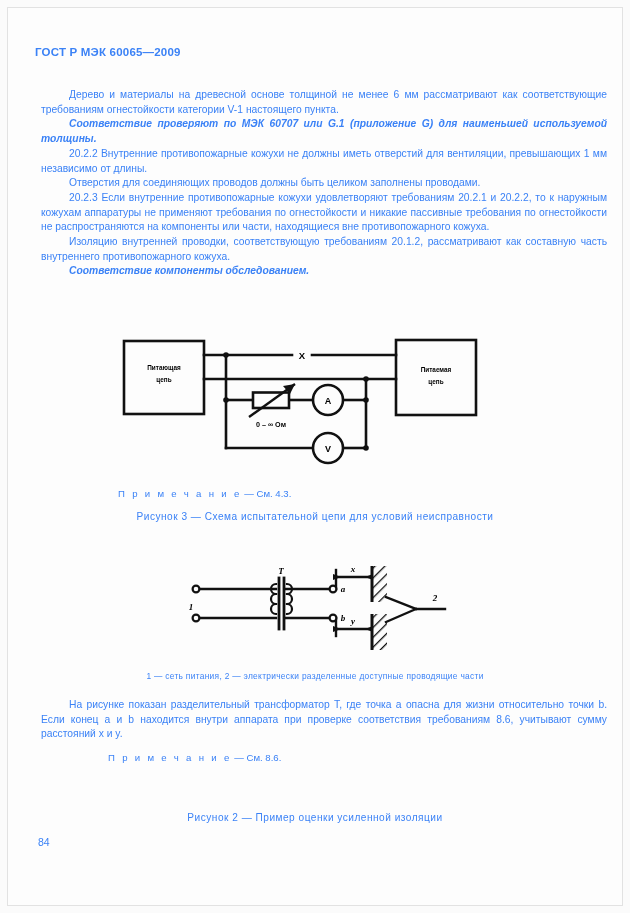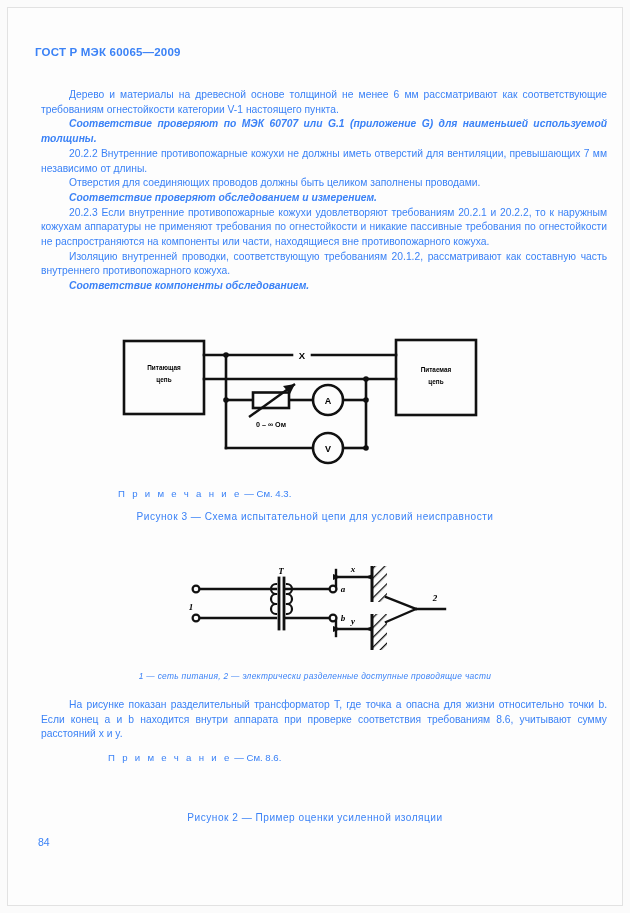--- a/index.html
+++ b/index.html
@@ -78,21 +78,20 @@
     width: 100%;
     left: 0;
     letter-spacing: 0.5px;
   }
   .figlegend {
     position: absolute;
     font-size: 8.4px;
     text-align: center;
     width: 100%;
     left: 0;
-    font-style: italic;
     letter-spacing: 0.3px;
   }
   .pgnum {
     position: absolute;
     left: 30px;
     top: 828px;
     font-size: 10.5px;
   }
   svg { display: block; }
   .fig1wrap { position: absolute; left: 0; top: 320px; width: 630px; }
@@ -133,23 +132,22 @@
 <body>
 
 <div id="page">
   <div id="sheet">
 
     <div class="hdr">ГОСТ Р МЭК 60065—2009</div>
 
     <div class="body-block">
       <p class="para">Дерево и материалы на древесной основе  толщиной  не менее 6 мм  рассматривают  как  соответствующие требованиям огнестойкости категории V-1 настоящего пункта.</p>
       <p class="para ital">Соответствие проверяют по МЭК 60707 или G.1 (приложение G) для наименьшей используемой толщины.</p>
-      <p class="para">20.2.2 Внутренние противопожарные кожухи не должны иметь отверстий для вентиляции, превышающих 7 мм независимо от длины.</p>
+      <p class="para">20.2.2 Внутренние противопожарные кожухи не должны иметь отверстий для вентиляции, превышающих 1 мм независимо от длины.</p>
       <p class="para">Отверстия для соединяющих проводов должны быть целиком заполнены проводами.</p>
-      <p class="para ital">Соответствие проверяют обследованием и измерением.</p>
       <p class="para">20.2.3 Если внутренние противопожарные кожухи удовлетворяют требованиям 20.2.1 и 20.2.2, то к наружным кожухам аппаратуры не применяют требования по огнестойкости и никакие пассивные требования по огнестойкости не распространяются на компоненты или части, находящиеся вне противопожарного кожуха.</p>
       <p class="para">Изоляцию внутренней проводки, соответствующую требованиям 20.1.2, рассматривают как составную часть внутреннего противопожарного кожуха.</p>
       <p class="para ital">Соответствие компоненты обследованием.</p>
     </div>
 
     <div class="fig1wrap">
       <svg width="630" height="150" viewBox="0 0 630 150">
         <g stroke="#111" fill="none" stroke-width="2.6" stroke-linecap="square">
 
           <rect x="116" y="13" width="80" height="73"></rect>

